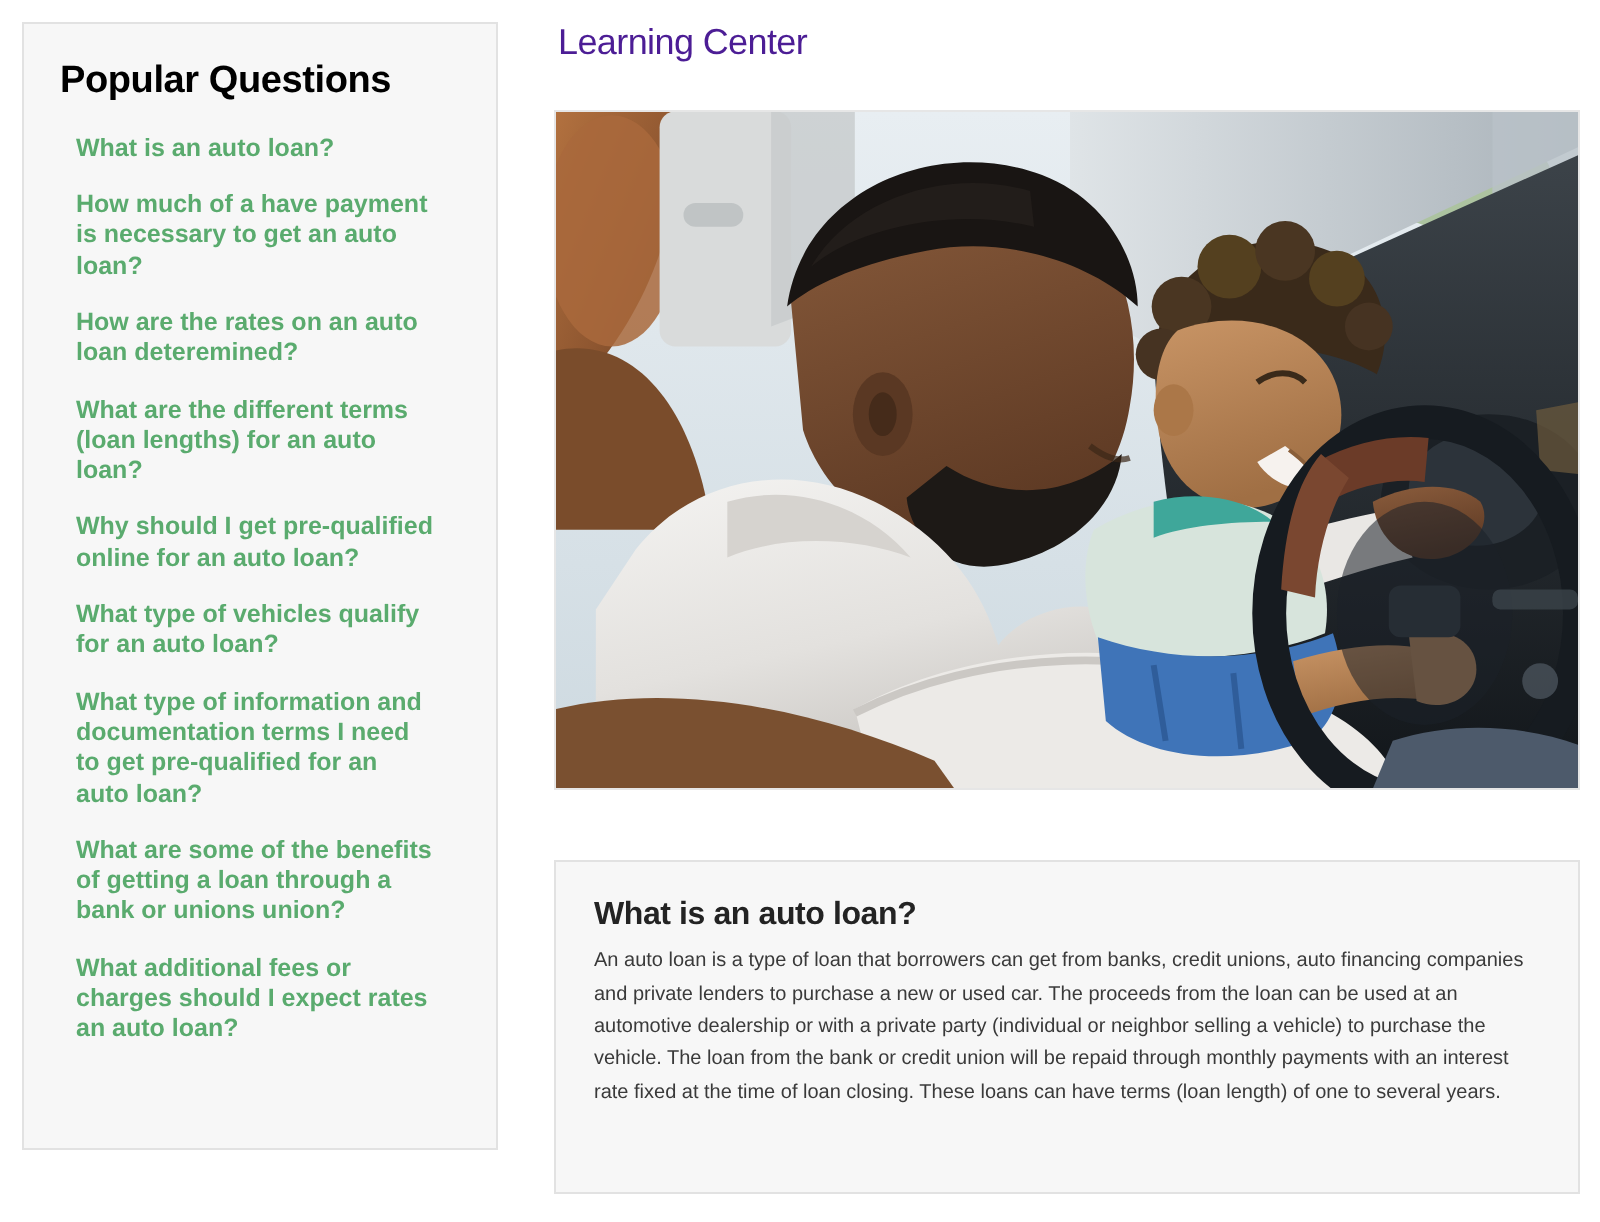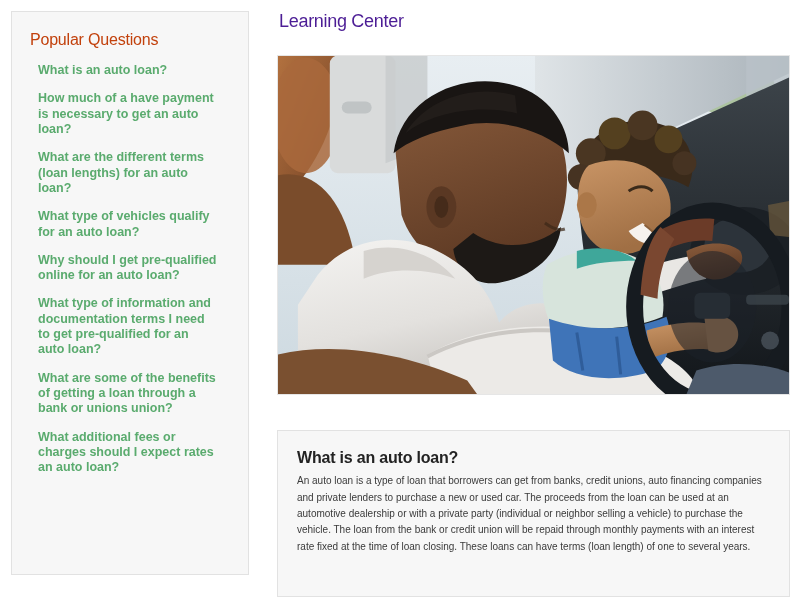--- a/index.html
+++ b/index.html
@@ -26,23 +26,23 @@
     position: absolute;
     left: 11px;
     top: 11px;
     width: 238px;
     height: 564px;
     background: #f7f7f7;
     border: 1px solid #e2e2e2;
     padding: 18px 14px 10px 14px;
   }
   .sidebar-title {
-    font-size: 16px;
-    font-weight: normal;
-    color: #c2410c;
+    font-size: 19px;
+    font-weight: bold;
+    color: #000000;
     letter-spacing: -0.2px;
     margin: 0 0 14px 4px;
     line-height: 1.2;
   }
   .q-list {
     list-style: none;
     margin: 0;
     padding: 0 0 0 12px;
   }
   .q-item { margin: 0 0 13px 0; }
@@ -121,27 +121,30 @@
   <aside class="sidebar-panel">
     <h2 class="sidebar-title">Popular Questions</h2>
     <ul class="q-list">
       <li class="q-item">
           <a class="q-link" href="#">What is an auto loan?</a>
         </li>
       <li class="q-item">
           <a class="q-link" href="#">How much of a have payment is necessary to get an auto loan?</a>
         </li>
       <li class="q-item">
+          <a class="q-link" href="#">How are the rates on an auto loan deteremined?</a>
+        </li>
+      <li class="q-item">
           <a class="q-link" href="#">What are the different terms (loan lengths) for an auto loan?</a>
         </li>
       <li class="q-item">
+          <a class="q-link" href="#">Why should I get pre-qualified online for an auto loan?</a>
+        </li>
+      <li class="q-item">
           <a class="q-link" href="#">What type of vehicles qualify for an auto loan?</a>
-        </li>
-      <li class="q-item">
-          <a class="q-link" href="#">Why should I get pre-qualified online for an auto loan?</a>
         </li>
       <li class="q-item">
           <a class="q-link" href="#">What type of information and documentation terms I need to get pre-qualified for an auto loan?</a>
         </li>
       <li class="q-item">
           <a class="q-link" href="#">What are some of the benefits of getting a loan through a bank or unions union?</a>
         </li>
       <li class="q-item">
           <a class="q-link" href="#">What additional fees or charges should I expect rates an auto loan?</a>
         </li>

